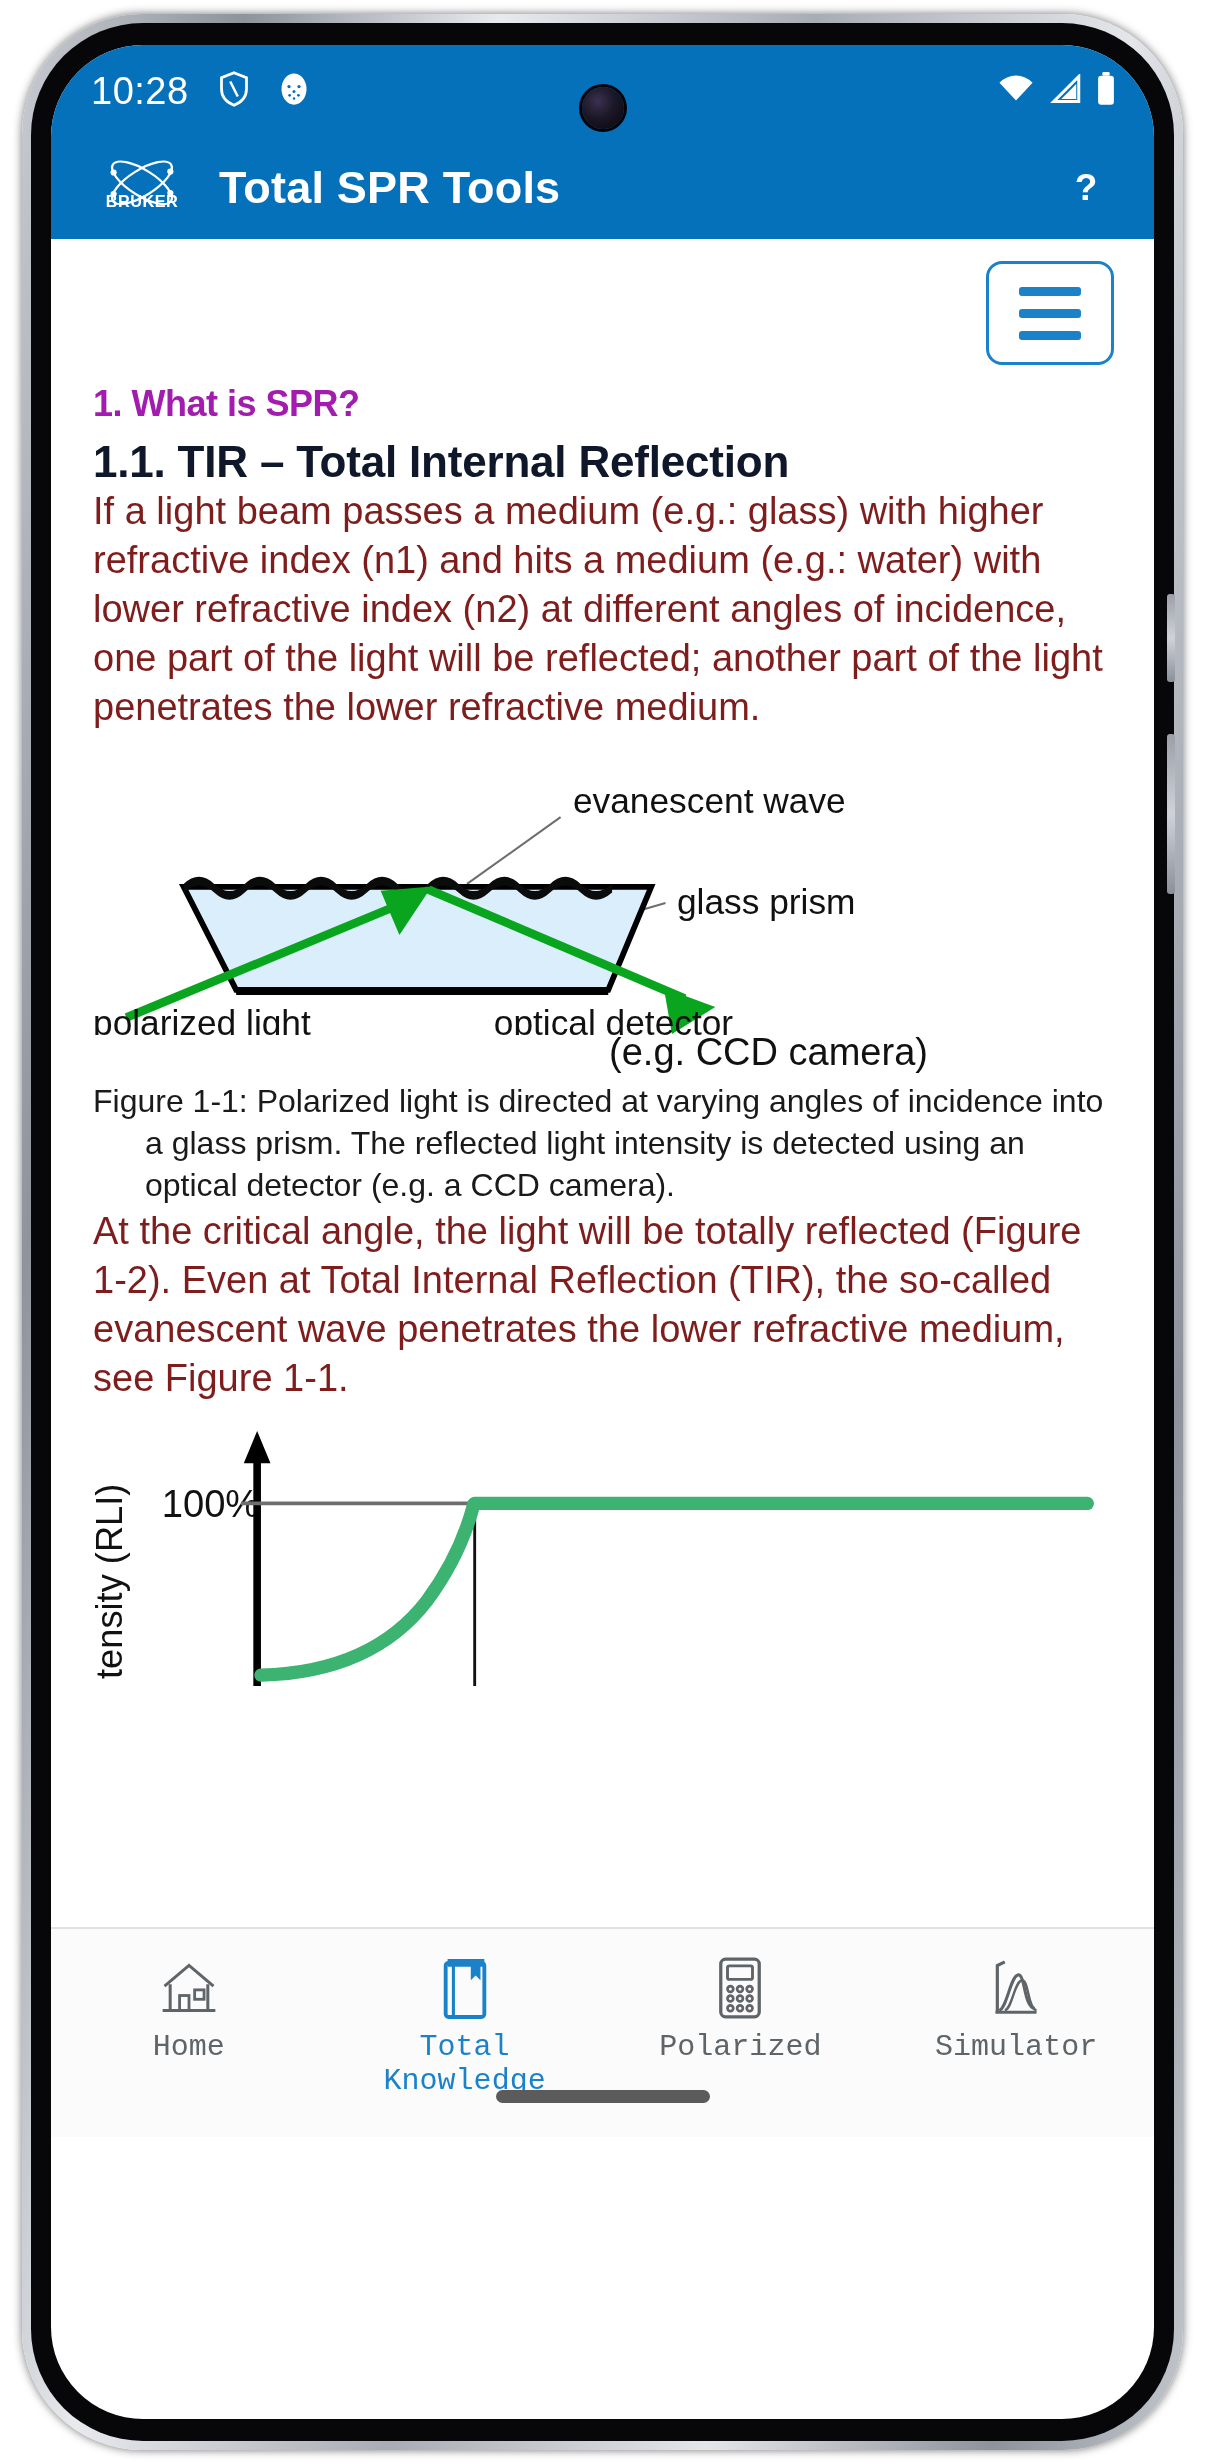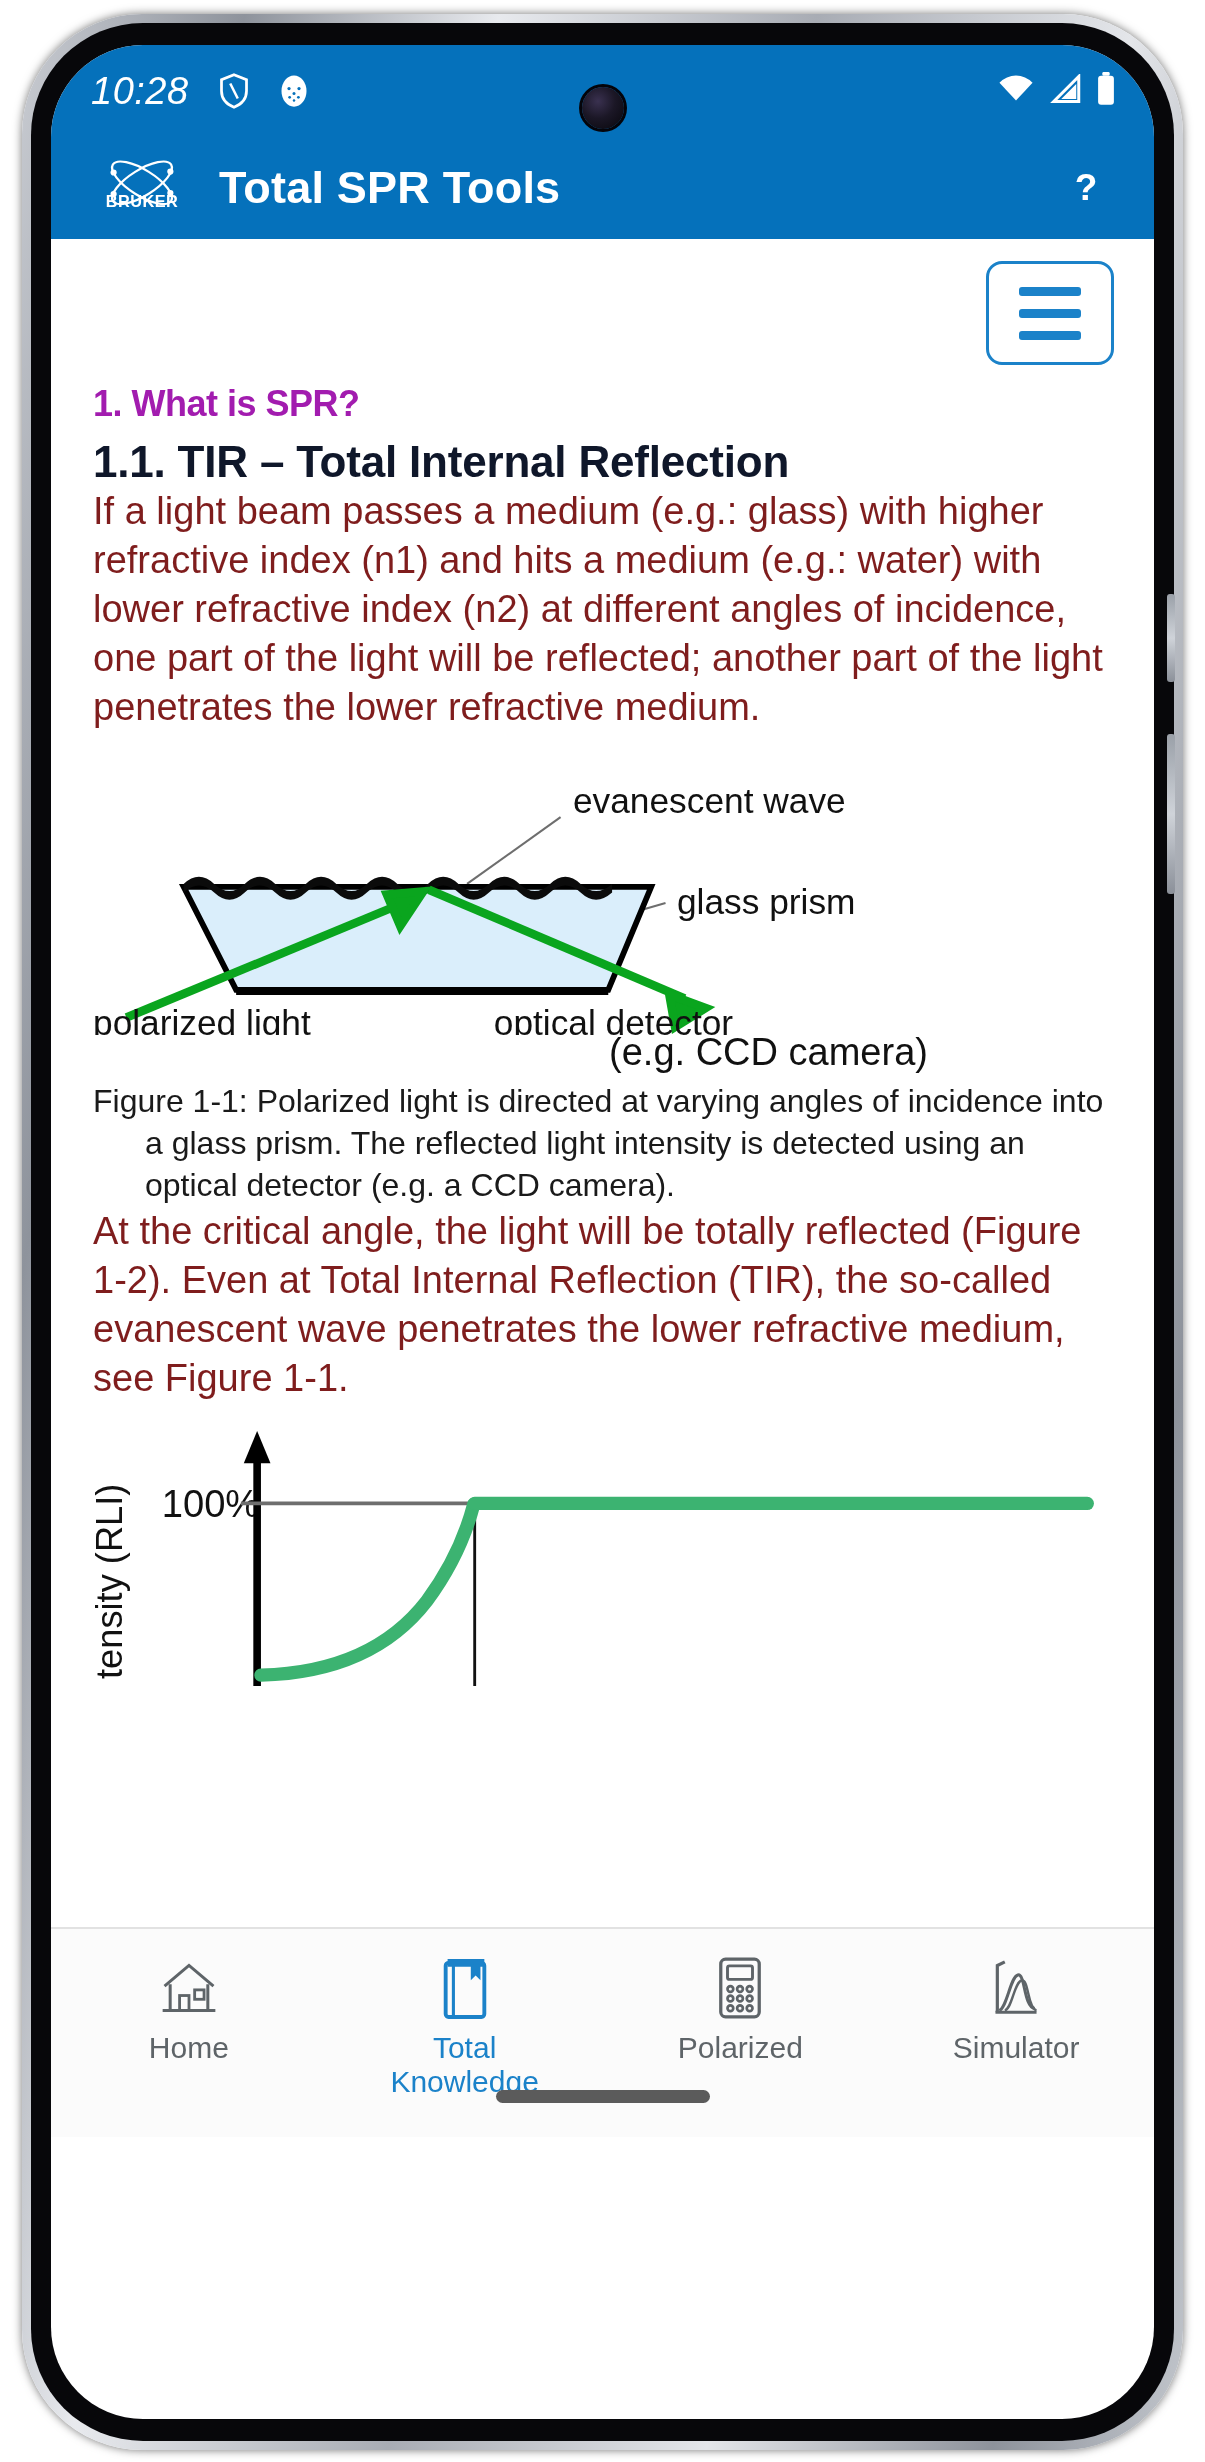--- a/index.html
+++ b/index.html
@@ -46,21 +46,21 @@
   
   #status-bar {
     position: relative;
     height: 92px;
     background: #0571bb;
     display: flex;
     align-items: center;
     padding: 0 38px 0 40px;
     color: #fff;
   }
-  #status-left { display: flex; align-items: flex-end; gap: 30px; font-style: italic; }
+  #status-left { display: flex; align-items: center; gap: 30px; }
   #clock { font-size: 38px; font-weight: 400; letter-spacing: .5px; }
   #status-right {
     margin-left: auto;
     display: flex; align-items: center; gap: 14px;
   }
   .camera-hole {
     position: absolute;
     left: 50%; top: 42px; transform: translateX(-50%);
     width: 42px; height: 42px; border-radius: 50%;
     background: radial-gradient(circle at 38% 34%, #3a3150 0%, #1b1726 45%, #07060b 100%);
@@ -147,20 +147,21 @@
     background: #fbfbfb;
     border-top: 2px solid #e2e2e2;
     display: flex;
   }
   .nav-item {
     flex: 1;
     display: flex; flex-direction: column;
     align-items: center; justify-content: flex-start;
     padding-top: 26px;
     cursor: pointer;
+    font-family: Liberation Mono, monospace;
   }
   .nav-icon { height: 66px; display:flex; align-items:center; }
   .nav-label {
     margin-top: 10px; font-size: 30px;
     color: #5e6468; text-align: center; line-height: 1.12;
   }
   .nav-item.active .nav-label { color: #1b82c9; }
 
   #gesture-bar {
     position: absolute;

